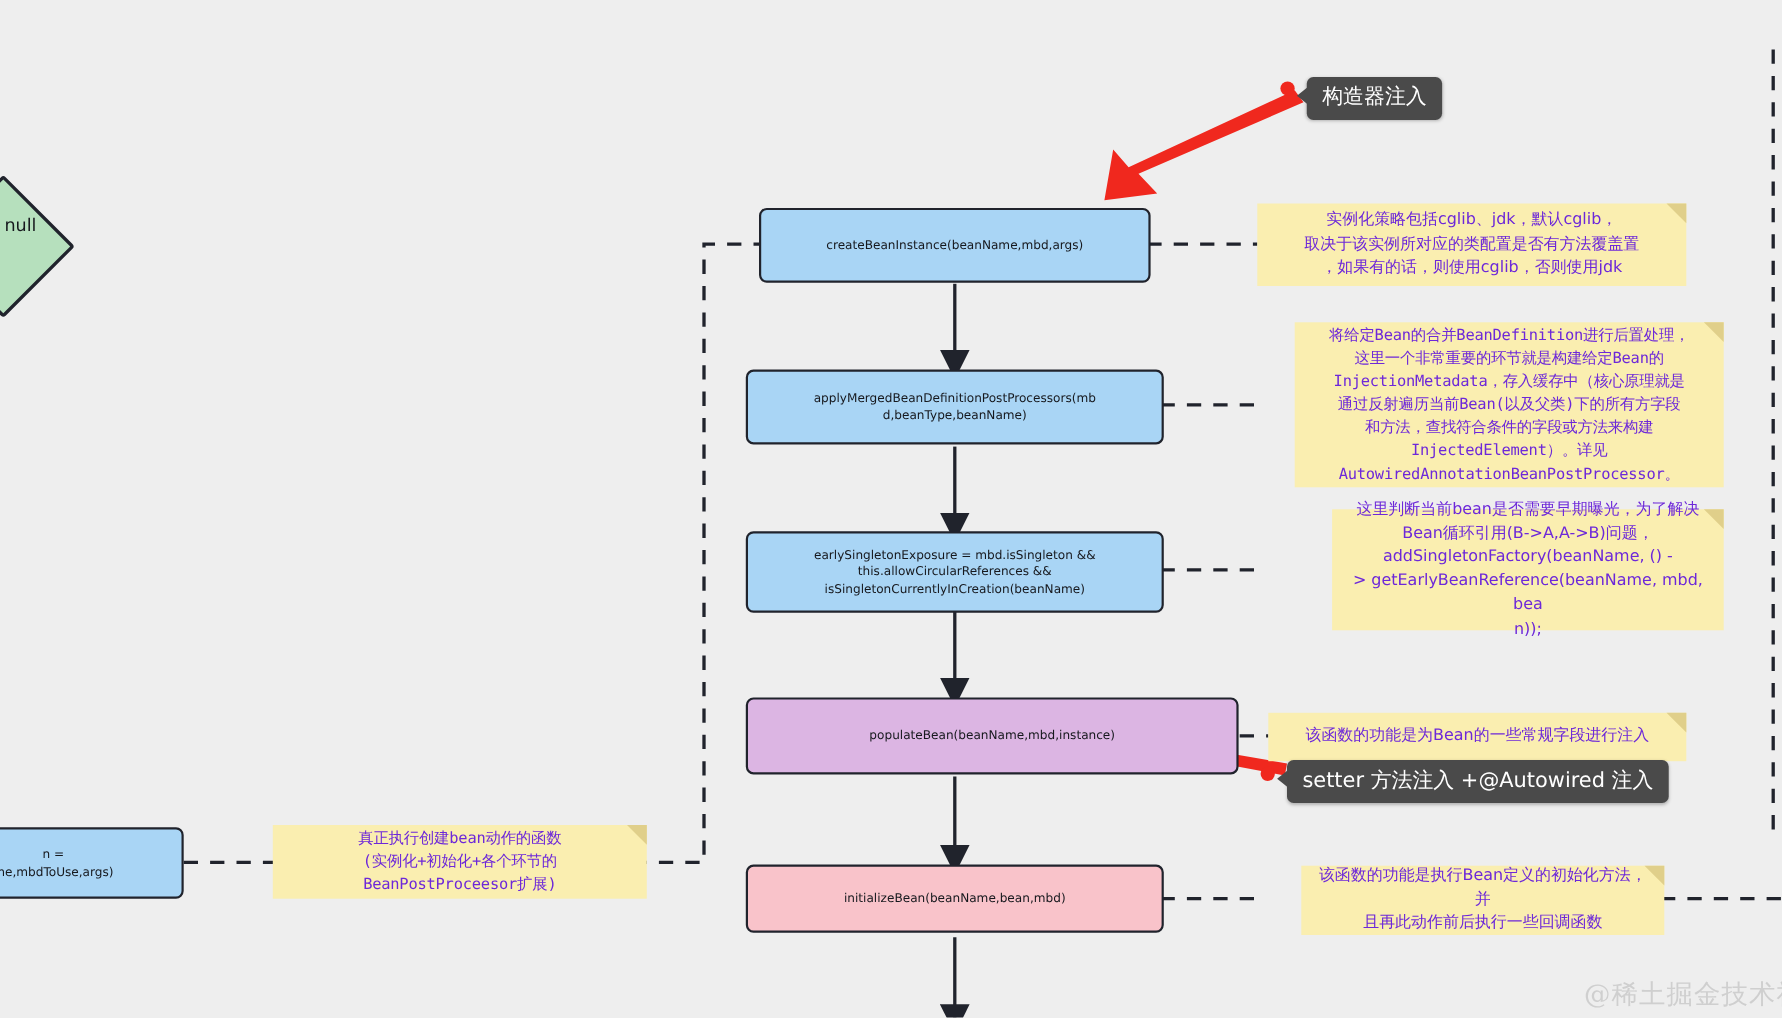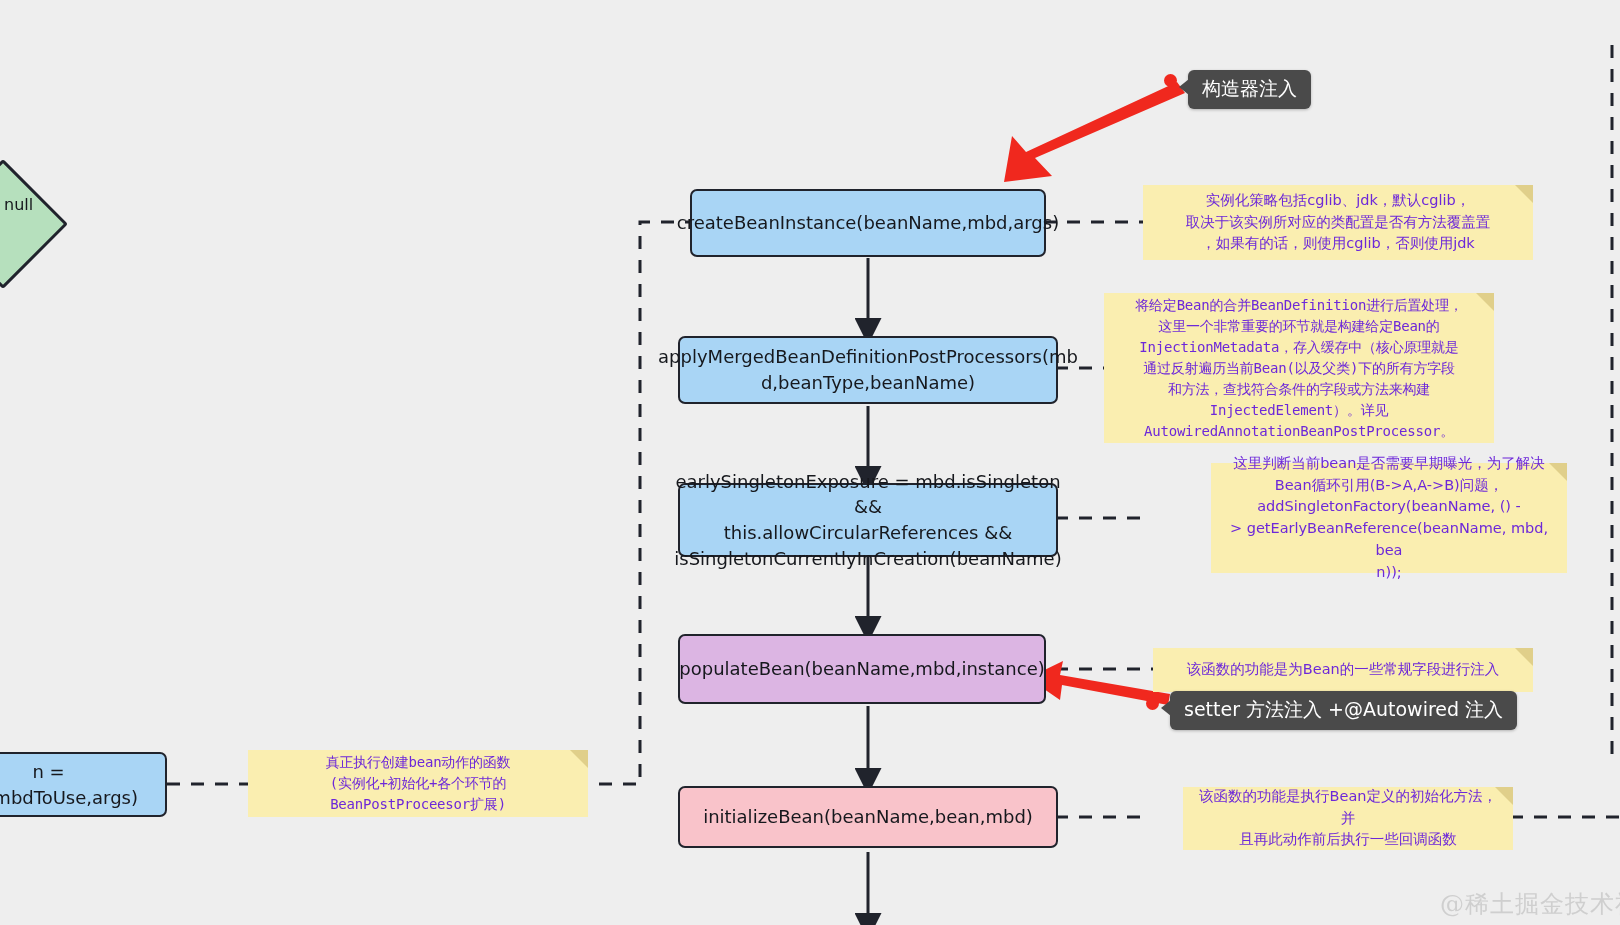--- a/index.html
+++ b/index.html
@@ -14,21 +14,21 @@
   
   .node{
     position:absolute;
     box-sizing:border-box;
     border:2.5px solid #20232c;
     border-radius:7px;
     display:flex;align-items:center;justify-content:center;
     text-align:center;
     color:#16181d;
     font-family:"DejaVu Sans","Liberation Sans",sans-serif;
-    font-size:18px;
+    font-size:11px;
     line-height:1.42;
     padding:4px 10px;
     white-space:pre-line;
   }
   .node.blue{background:#a9d5f5;}
   .node.purple{background:#dcb5e3;}
   .node.pink{background:#f9c3ca;}
 
   
   .diamond{
@@ -154,39 +154,39 @@
 
   <div class="node blue" style="left:690px;top:189px;width:356px;height:68px;">createBeanInstance(beanName,mbd,args)</div>
 
   <div class="node blue" style="left:678px;top:336px;width:380px;height:68px;">applyMergedBeanDefinitionPostProcessors(mb
 d,beanType,beanName)</div>
 
   <div class="node blue" style="left:678px;top:483px;width:380px;height:74px;">earlySingletonExposure = mbd.isSingleton &amp;&amp;
 this.allowCircularReferences &amp;&amp;
 isSingletonCurrentlyInCreation(beanName)</div>
 
-  <div class="node purple" style="left:678px;top:634px;width:368px;height:70px;">populateBean(beanName,mbd,instance)</div>
+  <div class="node purple" style="left:678px;top:634px;width:448px;height:70px;">populateBean(beanName,mbd,instance)</div>
 
   <div class="node pink" style="left:678px;top:786px;width:380px;height:62px;">initializeBean(beanName,bean,mbd)</div>
 
   <div class="note mono" style="left:248px;top:750px;width:340px;height:67px;">
     <span class="fold"></span>
     <span>真正执行创建bean动作的函数
 (实例化+初始化+各个环节的
 BeanPostProceesor扩展)</span>
   </div>
 
   <div class="note" style="left:1143px;top:185px;width:390px;height:75px;">
     <span class="fold"></span>
     <span>实例化策略包括cglib、jdk，默认cglib，
 取决于该实例所对应的类配置是否有方法覆盖置
 ，如果有的话，则使用cglib，否则使用jdk</span>
   </div>
 
-  <div class="note mono" style="left:1104px;top:293px;width:390px;height:150px;">
+  <div class="note mono" style="left:1177px;top:293px;width:390px;height:150px;">
     <span class="fold"></span>
     <span>将给定Bean的合并BeanDefinition进行后置处理，
 这里一个非常重要的环节就是构建给定Bean的
 InjectionMetadata，存入缓存中（核心原理就是
 通过反射遍历当前Bean(以及父类)下的所有方字段
 和方法，查找符合条件的字段或方法来构建
 InjectedElement）。详见
 AutowiredAnnotationBeanPostProcessor。</span>
   </div>
 

